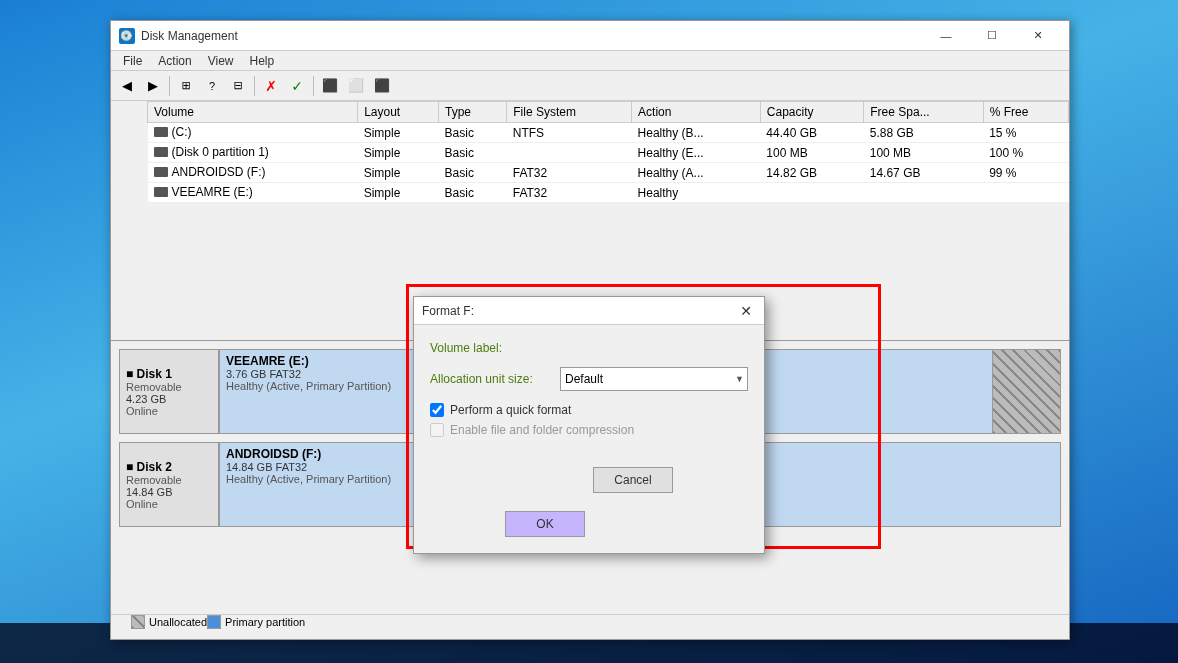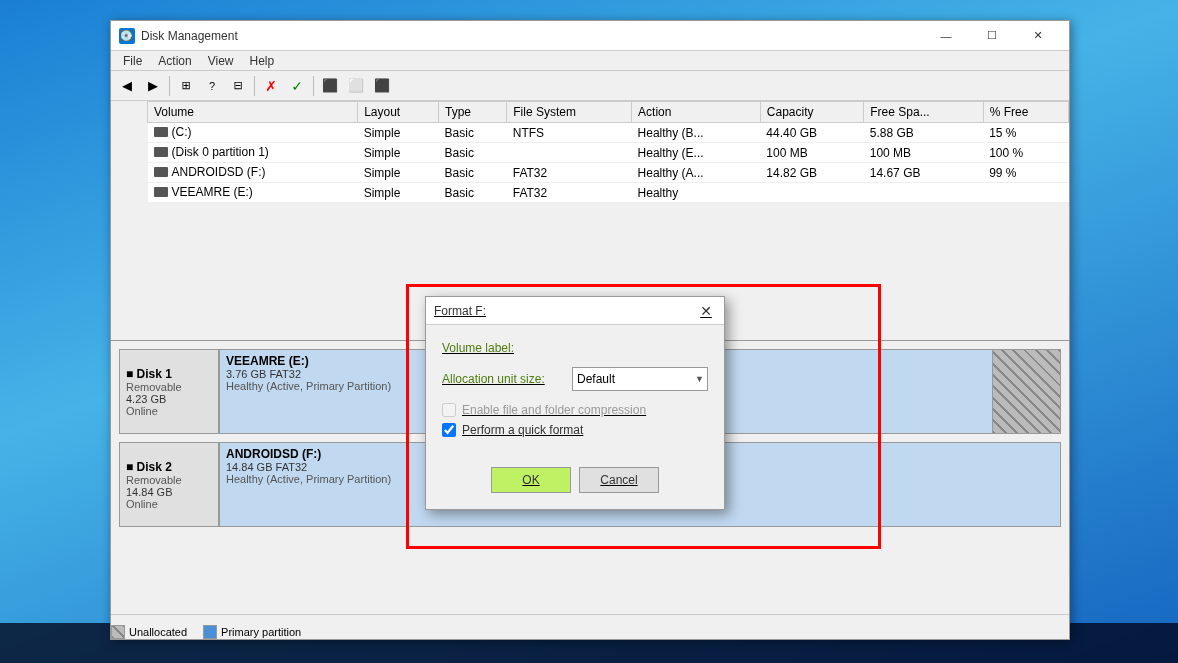--- a/index.html
+++ b/index.html
@@ -222,49 +222,48 @@
     .partition.primary { background: #c0d8f0; }
     .partition.unallocated { background: repeating-linear-gradient(45deg, #888, #888 2px, #bbb 2px, #bbb 8px); }
     .partition-name { font-weight: bold; font-size: 12px; }
     .partition-size { color: #333; }
     .partition-status { color: #555; }
 
     
     .legend {
       height: 25px;
       display: flex;
-      align-items: flex-end;
-      padding: 0 0;
+      align-items: flex-start;
+      padding: 0 20px;
       border-top: 1px solid #ccc;
       background: #f0f0f0;
-      gap: 16px;
+      gap: 0;
       font-size: 11px;
       flex-shrink: 0;
     }
     .legend-item {
       display: flex;
       align-items: center;
       gap: 4px;
     }
     .legend-box {
       width: 14px;
       height: 14px;
       border: 1px solid #999;
     }
 
     .dialog {
       position: absolute;
       top: 195px;
-      left: 314px;
-      width: 300px;
+      left: 302px;
+      width: 352px;
       background: #f0f0f0;
       border: 1px solid #999;
       box-shadow: 4px 4px 12px rgba(0,0,0,0.4);
       z-index: 100;
-      text-decoration: underline;
     }
 
     
     .dialog-highlight {
       position: absolute;
       top: 183px;
       left: 295px;
       width: 475px;
       height: 265px;
       border: 3px solid red;
@@ -378,21 +377,22 @@
     .dialog-btn {
       width: 80px;
       height: 26px;
       border: 1px solid #999;
       background: #e0e0e0;
       cursor: pointer;
       font-size: 12px;
       color: #333;
     }
     .dialog-btn.primary {
-      background: #bef264;
+      background: #c4b5fd;
+      margin-top: 44px;
     }
   </style>
 </head>
 <body>
 
 <div style="position:absolute;top:0;left:0;right:0;bottom:0;background:linear-gradient(160deg,#1a7fd4 0%,#45b3e7 40%,#1565c0 100%);"></div>
 
 <div style="position:absolute;bottom:0;left:0;right:0;height:40px;background:rgba(0,0,20,0.75);"></div>
 
 <div class="window">
@@ -564,28 +564,28 @@
                 <option>Default</option>
                 <option>512</option>
                 <option>1024</option>
                 <option>2048</option>
                 <option>4096</option>
               </select>
             </div>
           </div>
         </div>
 
+        <div class="checkbox-row">
+          <input type="checkbox" checked="" style="">
+          <span>Perform a quick format</span>
+        </div>
         <div class="checkbox-row disabled">
           <input type="checkbox" disabled="" style="">
           <span>Enable file and folder compression</span>
         </div>
-        <div class="checkbox-row">
-          <input type="checkbox" checked="" style="">
-          <span>Perform a quick format</span>
-        </div>
 
       </div>
       <div class="dialog-footer">
         <button class="dialog-btn primary">OK</button>
         <button class="dialog-btn">Cancel</button>
       </div>
     </div>
 
   </div>
 </div>

